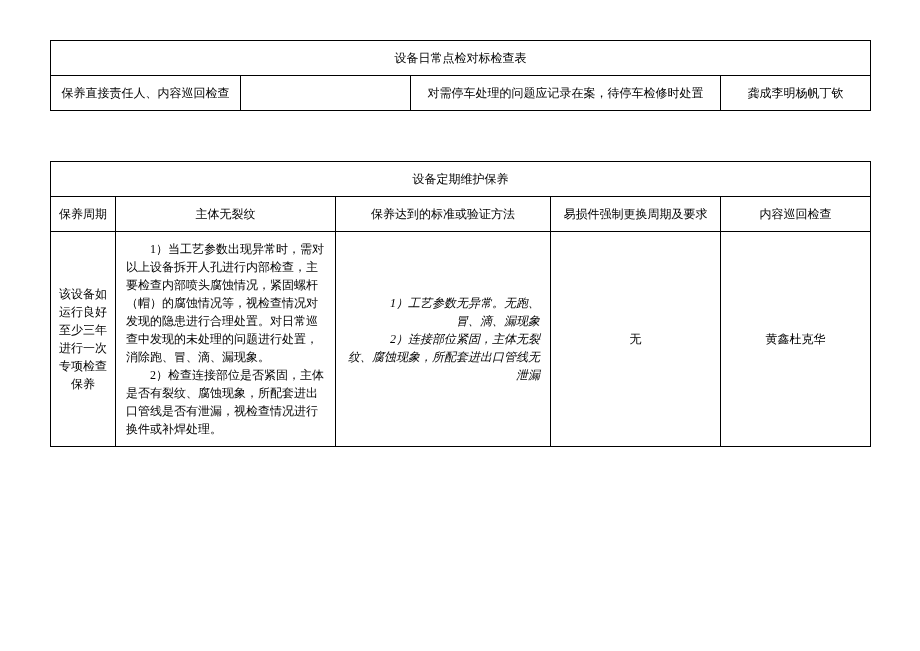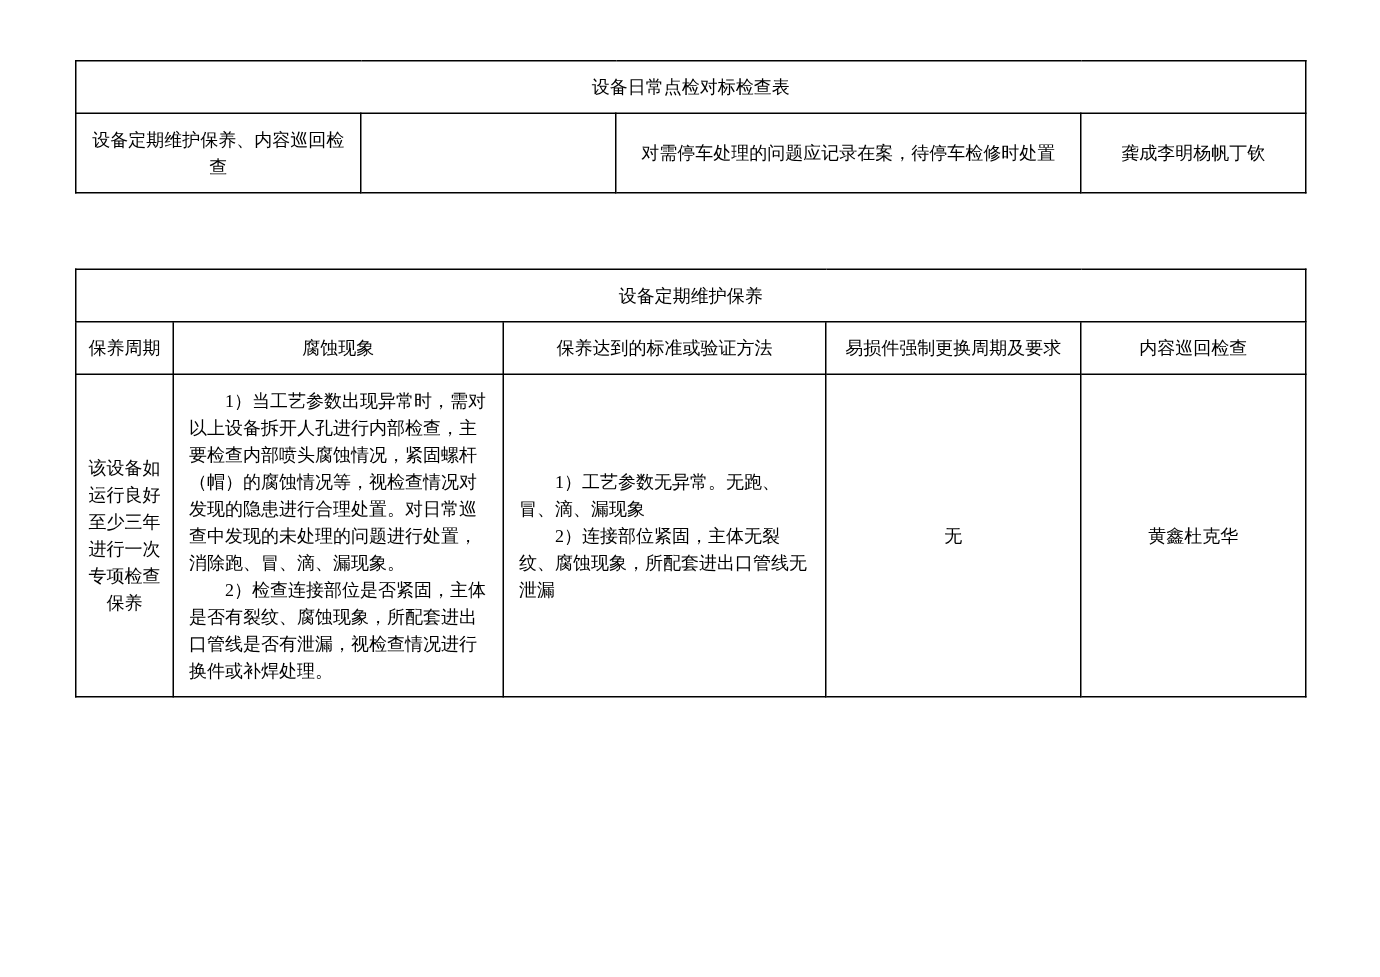--- a/index.html
+++ b/index.html
@@ -45,40 +45,41 @@
       padding-left: 10px;
       padding-right: 10px;
     }
     .para {
       display: block;
       text-indent: 2em;
       text-align: left;
     }
     .para-item {
       display: block;
-      text-align: left;
+      text-align: right;
       text-indent: 2em;
+      font-style: italic;
     }
   </style>
 </head>
 <body>
 
 <table class="table1">
   <colgroup>
     <col class="c1">
       <col class="c2">
       <col class="c3">
       <col class="c4">
   </colgroup>
   <tbody>
       <tr>
     <td colspan="4">设备日常点检对标检查表</td>
   </tr>
   <tr>
-    <td>设备定期维护保养、内容巡回检查</td>
+    <td>保养直接责任人、内容巡回检查</td>
     <td></td>
     <td>对需停车处理的问题应记录在案，待停车检修时处置</td>
     <td>龚成李明杨帆丁钦</td>
   </tr>
 </tbody>
   </table>
 
 <table class="table2">
   <colgroup>
     <col class="c1">
@@ -86,21 +87,21 @@
       <col class="c3">
       <col class="c4">
       <col class="c5">
   </colgroup>
   <tbody>
       <tr>
     <td colspan="5">设备定期维护保养</td>
   </tr>
   <tr>
     <td>保养周期</td>
-    <td>腐蚀现象</td>
+    <td>主体无裂纹</td>
     <td>保养达到的标准或验证方法</td>
     <td>易损件强制更换周期及要求</td>
     <td>内容巡回检查</td>
   </tr>
   <tr>
     <td>该设备如运行良好至少三年进行一次专项检查保养</td>
     <td class="left-align">
       <span class="para">1）当工艺参数出现异常时，需对以上设备拆开人孔进行内部检查，主要检查内部喷头腐蚀情况，紧固螺杆（帽）的腐蚀情况等，视检查情况对发现的隐患进行合理处置。对日常巡查中发现的未处理的问题进行处置，消除跑、冒、滴、漏现象。</span>
       <span class="para">2）检查连接部位是否紧固，主体是否有裂纹、腐蚀现象，所配套进出口管线是否有泄漏，视检查情况进行换件或补焊处理。</span>
     </td>

